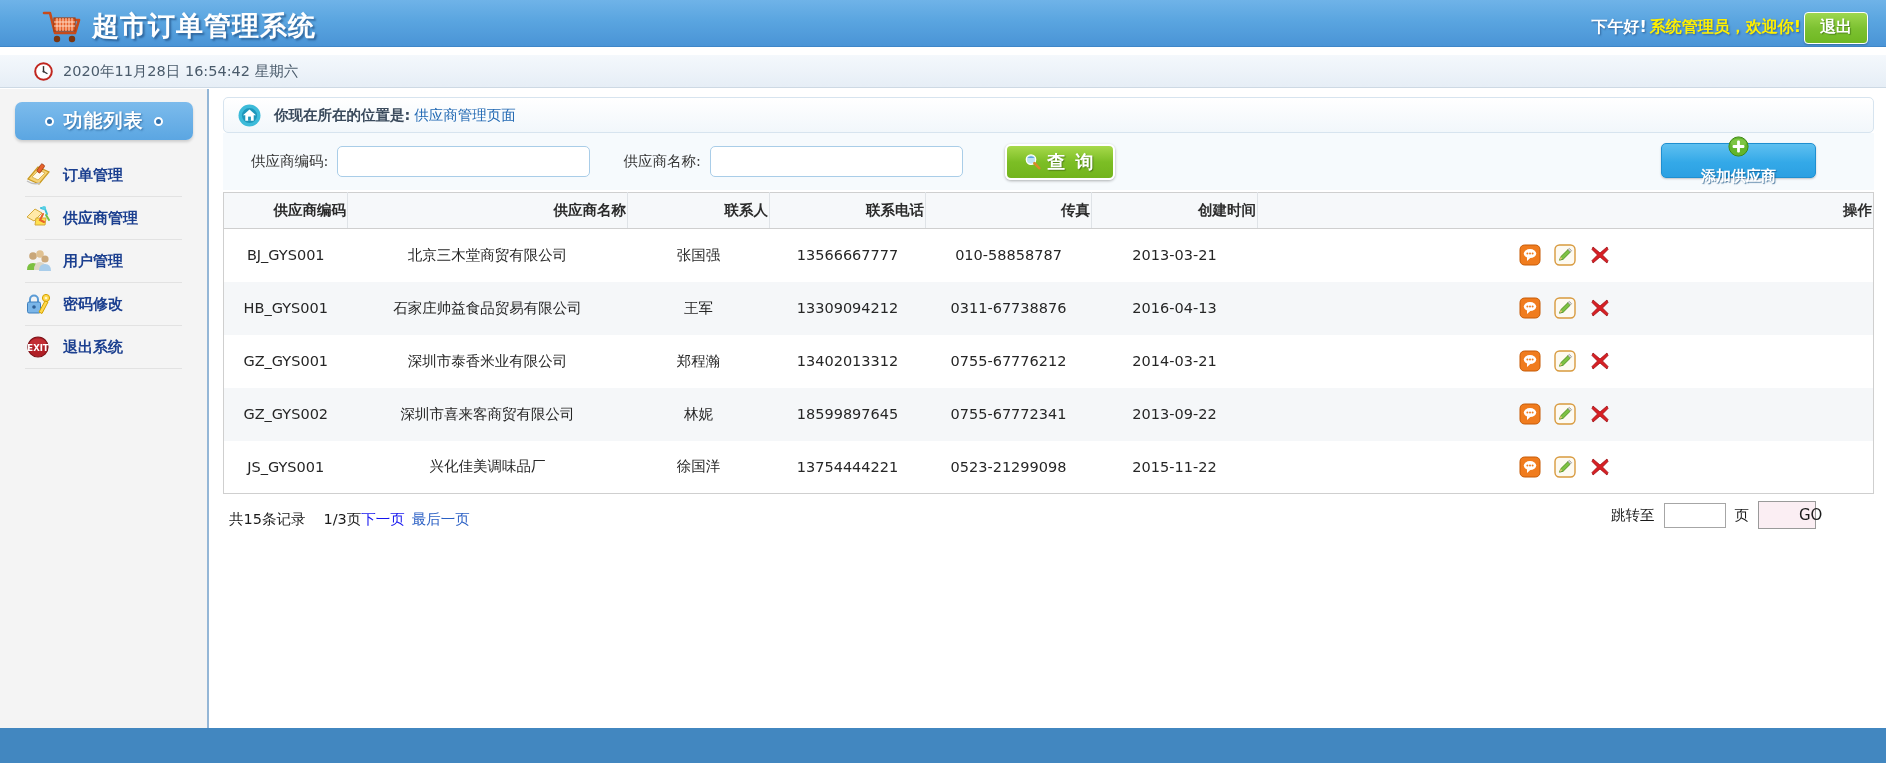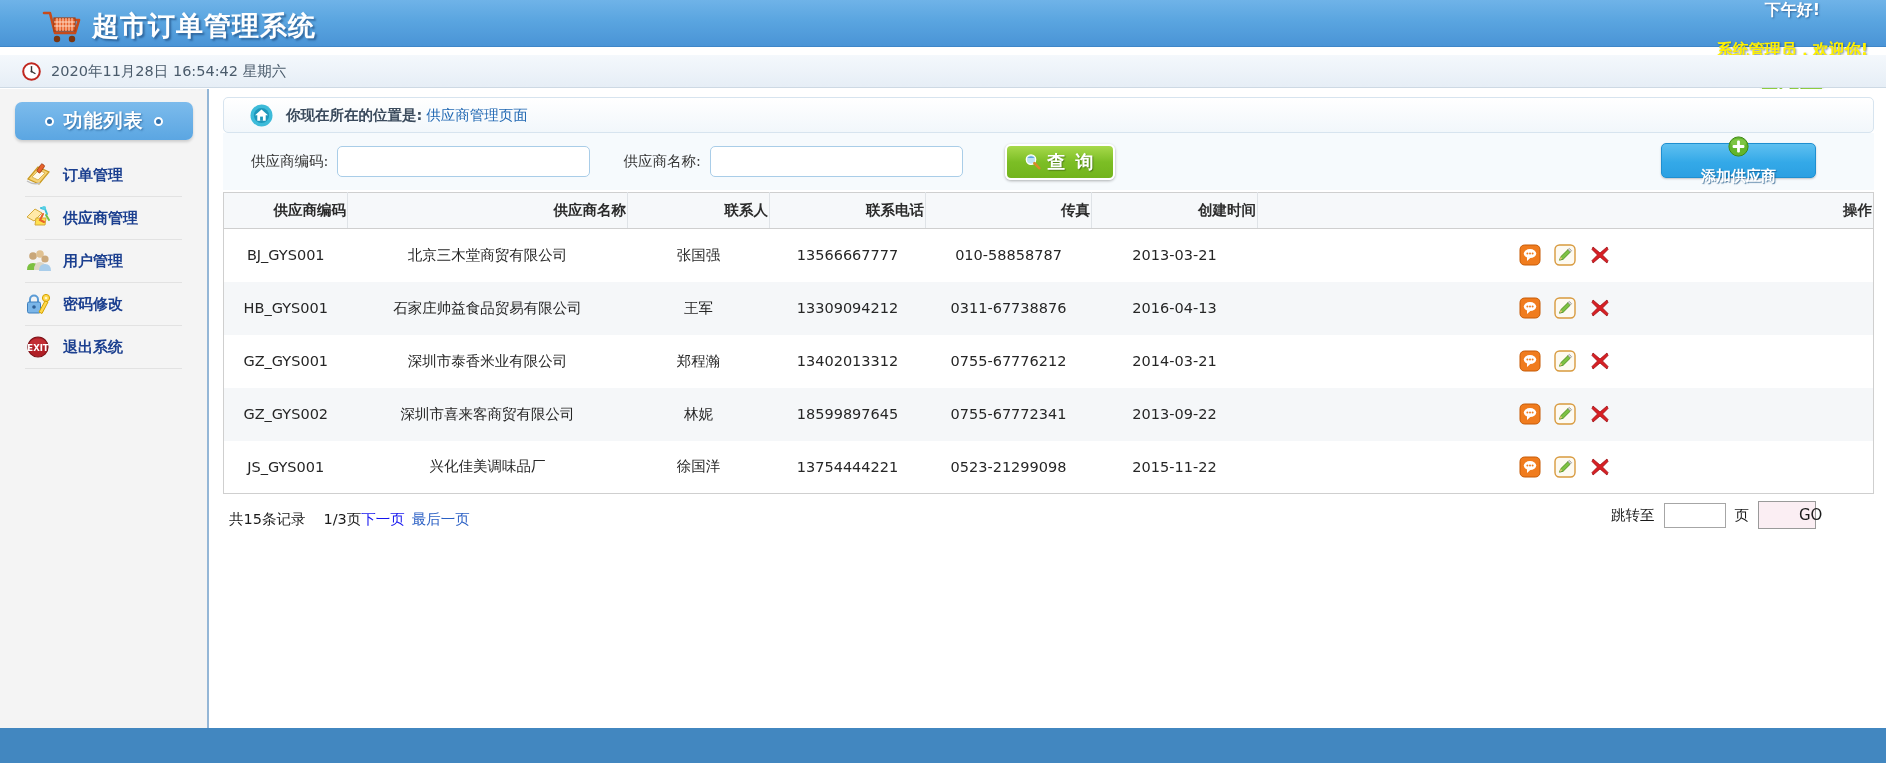--- a/index.html
+++ b/index.html
@@ -26,49 +26,49 @@
   .cart-svg { display:block; }
   .header-title {
     position: absolute; left: 92px; top: 8px;
     font-size: 27px; font-weight: bold; color: #ffffff;
     letter-spacing: 1px;
     text-shadow: 2px 2px 2px rgba(20,60,110,.55);
   }
   .header-right {
     position: absolute; right: 18px; top: 0;
     height: 55px;
-    display: flex; align-items: center; gap: 19px; flex-direction: column;
+    display: flex; align-items: center; gap: 3px;
   }
   .greet-white {
     font-size: 16px; font-weight: bold; color: #ffffff;
     text-shadow: 1px 1px 2px rgba(20,60,110,.6);
   }
   .greet-yellow {
     font-size: 16px; font-weight: bold; color: #fff000;
     text-shadow: 1px 1px 2px rgba(20,60,110,.6);
   }
   .logout-btn {
     display: inline-flex; align-items: center; justify-content: center;
     min-width: 64px; height: 32px; padding: 8px 12px;
     background: linear-gradient(to bottom, #9ed74f 0%, #7cc131 52%, #6fb822 100%);
     border: 1px solid #ffffff;
-    border-radius: 13px;
+    border-radius: 4px;
     box-shadow: 0 1px 2px rgba(0,0,0,.25);
     font-size: 16px; font-weight: bold; color: #ffffff;
     text-shadow: 1px 1px 1px rgba(60,110,20,.7);
     cursor: pointer;
   }
 
   
   .datebar {
     position: absolute; left: 0; top: 55px;
     width: 1886px; height: 33px;
     background: linear-gradient(to bottom, #f4f8fc 0%, #e6eef6 100%);
     border-bottom: 1px solid #cdd9e4;
-    display: flex; align-items: center;
+    display: flex; align-items: center; padding-left: 12px;
   }
   .clock-icon { margin-left: 22px; width: 19px; height: 19px; }
   .datebar-text {
     margin-left: 10px;
     font-size: 14.5px; color: #4a5b6b;
   }
 
   
   .body-wrap {
     position: absolute; left: 0; top: 89px;
@@ -119,21 +119,21 @@
     padding: 8px 12px 0 12px;
   }
 
   
   .breadcrumb {
     height: 36px;
     background: linear-gradient(to bottom, #ffffff 0%, #f2f7fb 100%);
     border: 1px solid #d7e4ef;
     border-radius: 5px;
     display: flex; align-items: center;
-    padding-left: 26px;
+    padding-left: 14px;
   }
   .home-icon { width: 23px; height: 23px; }
   .bc-text {
     margin-left: 13px; font-size: 14.5px; font-weight: bold; color: #3a4a5c;
   }
   .bc-link {
     margin-left: 4px; font-size: 14.5px; font-weight: normal; color: #2269b3;
     cursor: pointer;
   }
 

